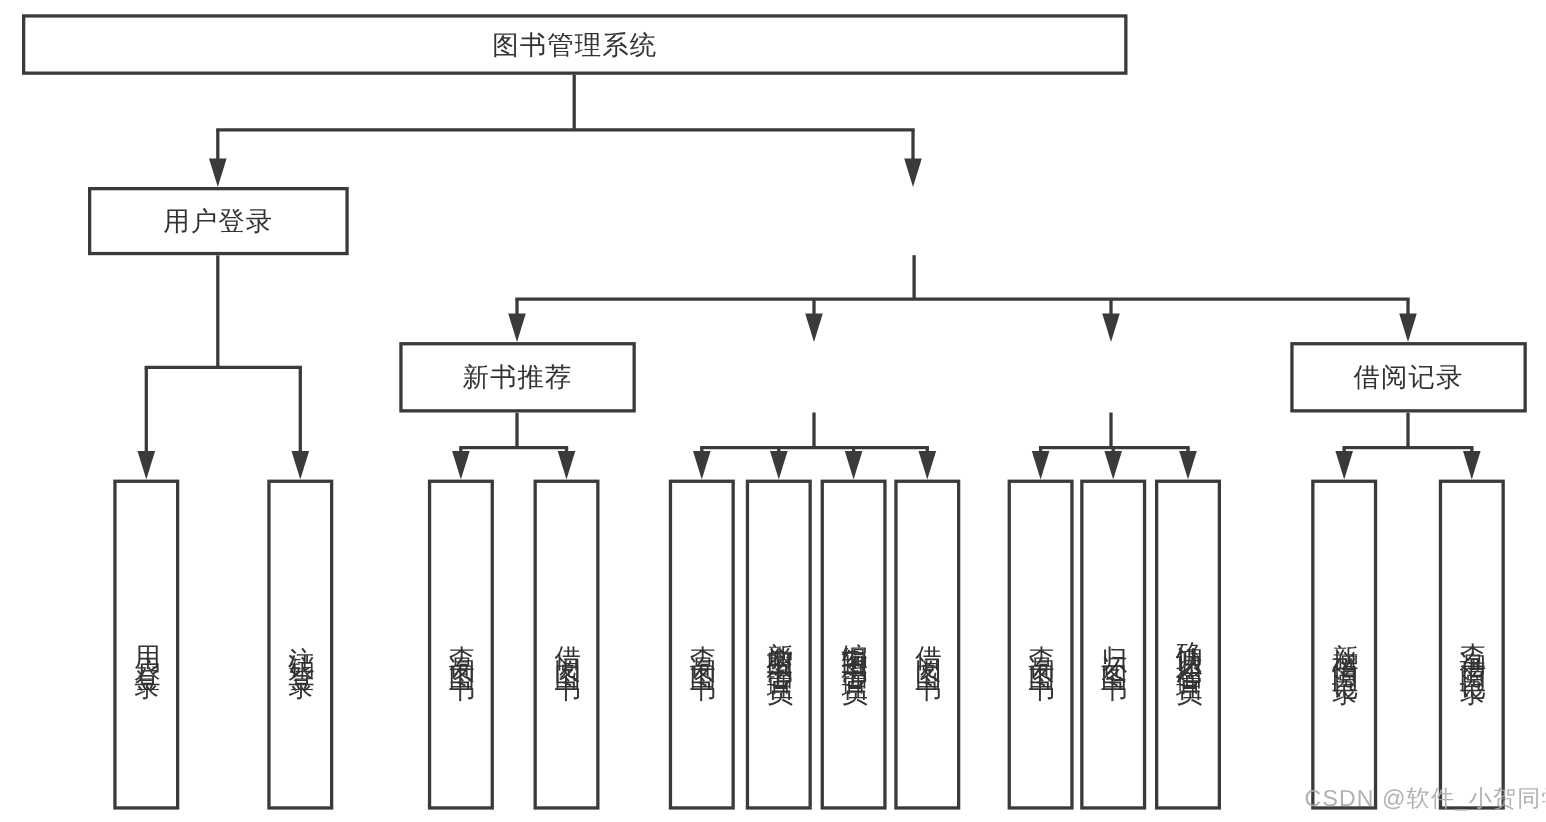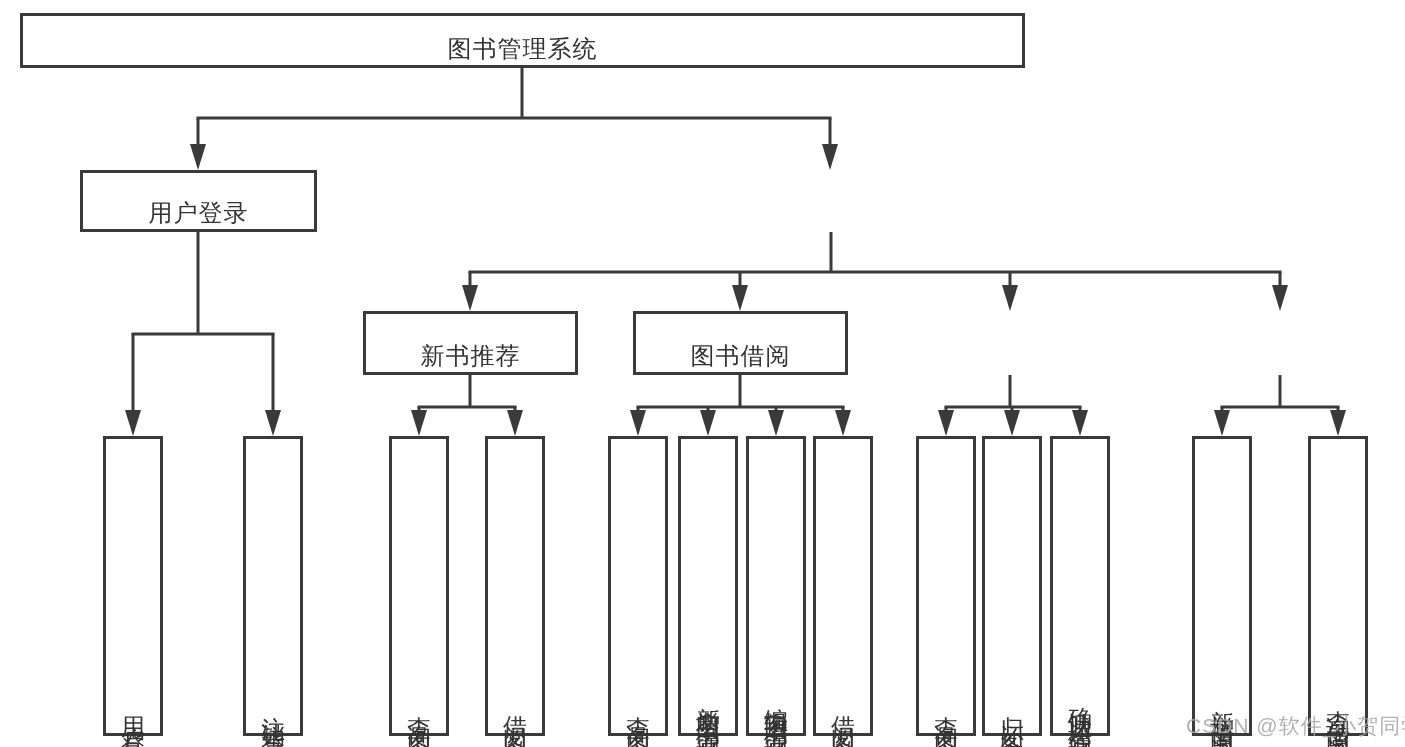--- a/index.html
+++ b/index.html
@@ -29,21 +29,21 @@
   .connectors path {
     fill: #3a3a3a;
     stroke: none;
   }
   .node {
     position: absolute;
     box-sizing: border-box;
     background: #ffffff;
     border: 3px solid #3a3a3a;
     display: flex;
-    align-items: flex-end;
+    align-items: center;
     justify-content: center;
     color: #333333;
     font-size: 24px;
     z-index: 2;
   }
   .node .hlabel {
     white-space: nowrap;
     letter-spacing: 1px;
   }
   .node .vlabel {
@@ -150,22 +150,22 @@
     <span class="hlabel">图书管理系统</span>
   </div>
 
   <div class="node" style="left:80px; top:170px; width:237px; height:62px;">
     <span class="hlabel">用户登录</span>
   </div>
 
   <div class="node" style="left:363px; top:311px; width:215px; height:64px;">
     <span class="hlabel">新书推荐</span>
   </div>
-  <div class="node" style="left:633px; top:311px; width:215px; height:64px;">
-    <span class="hlabel">图书借阅</span>
+  <div class="node" style="left:1173px; top:311px; width:215px; height:64px;">
+    <span class="hlabel">借阅记录</span>
   </div>
 
   <div class="node" style="left:103px; top:436px; width:60px; height:300px;">
     <span class="vlabel">用户登录</span>
   </div>
   <div class="node" style="left:243px; top:436px; width:60px; height:300px;">
     <span class="vlabel">注销登录</span>
   </div>
 
   <div class="node" style="left:389px; top:436px; width:60px; height:300px;">

